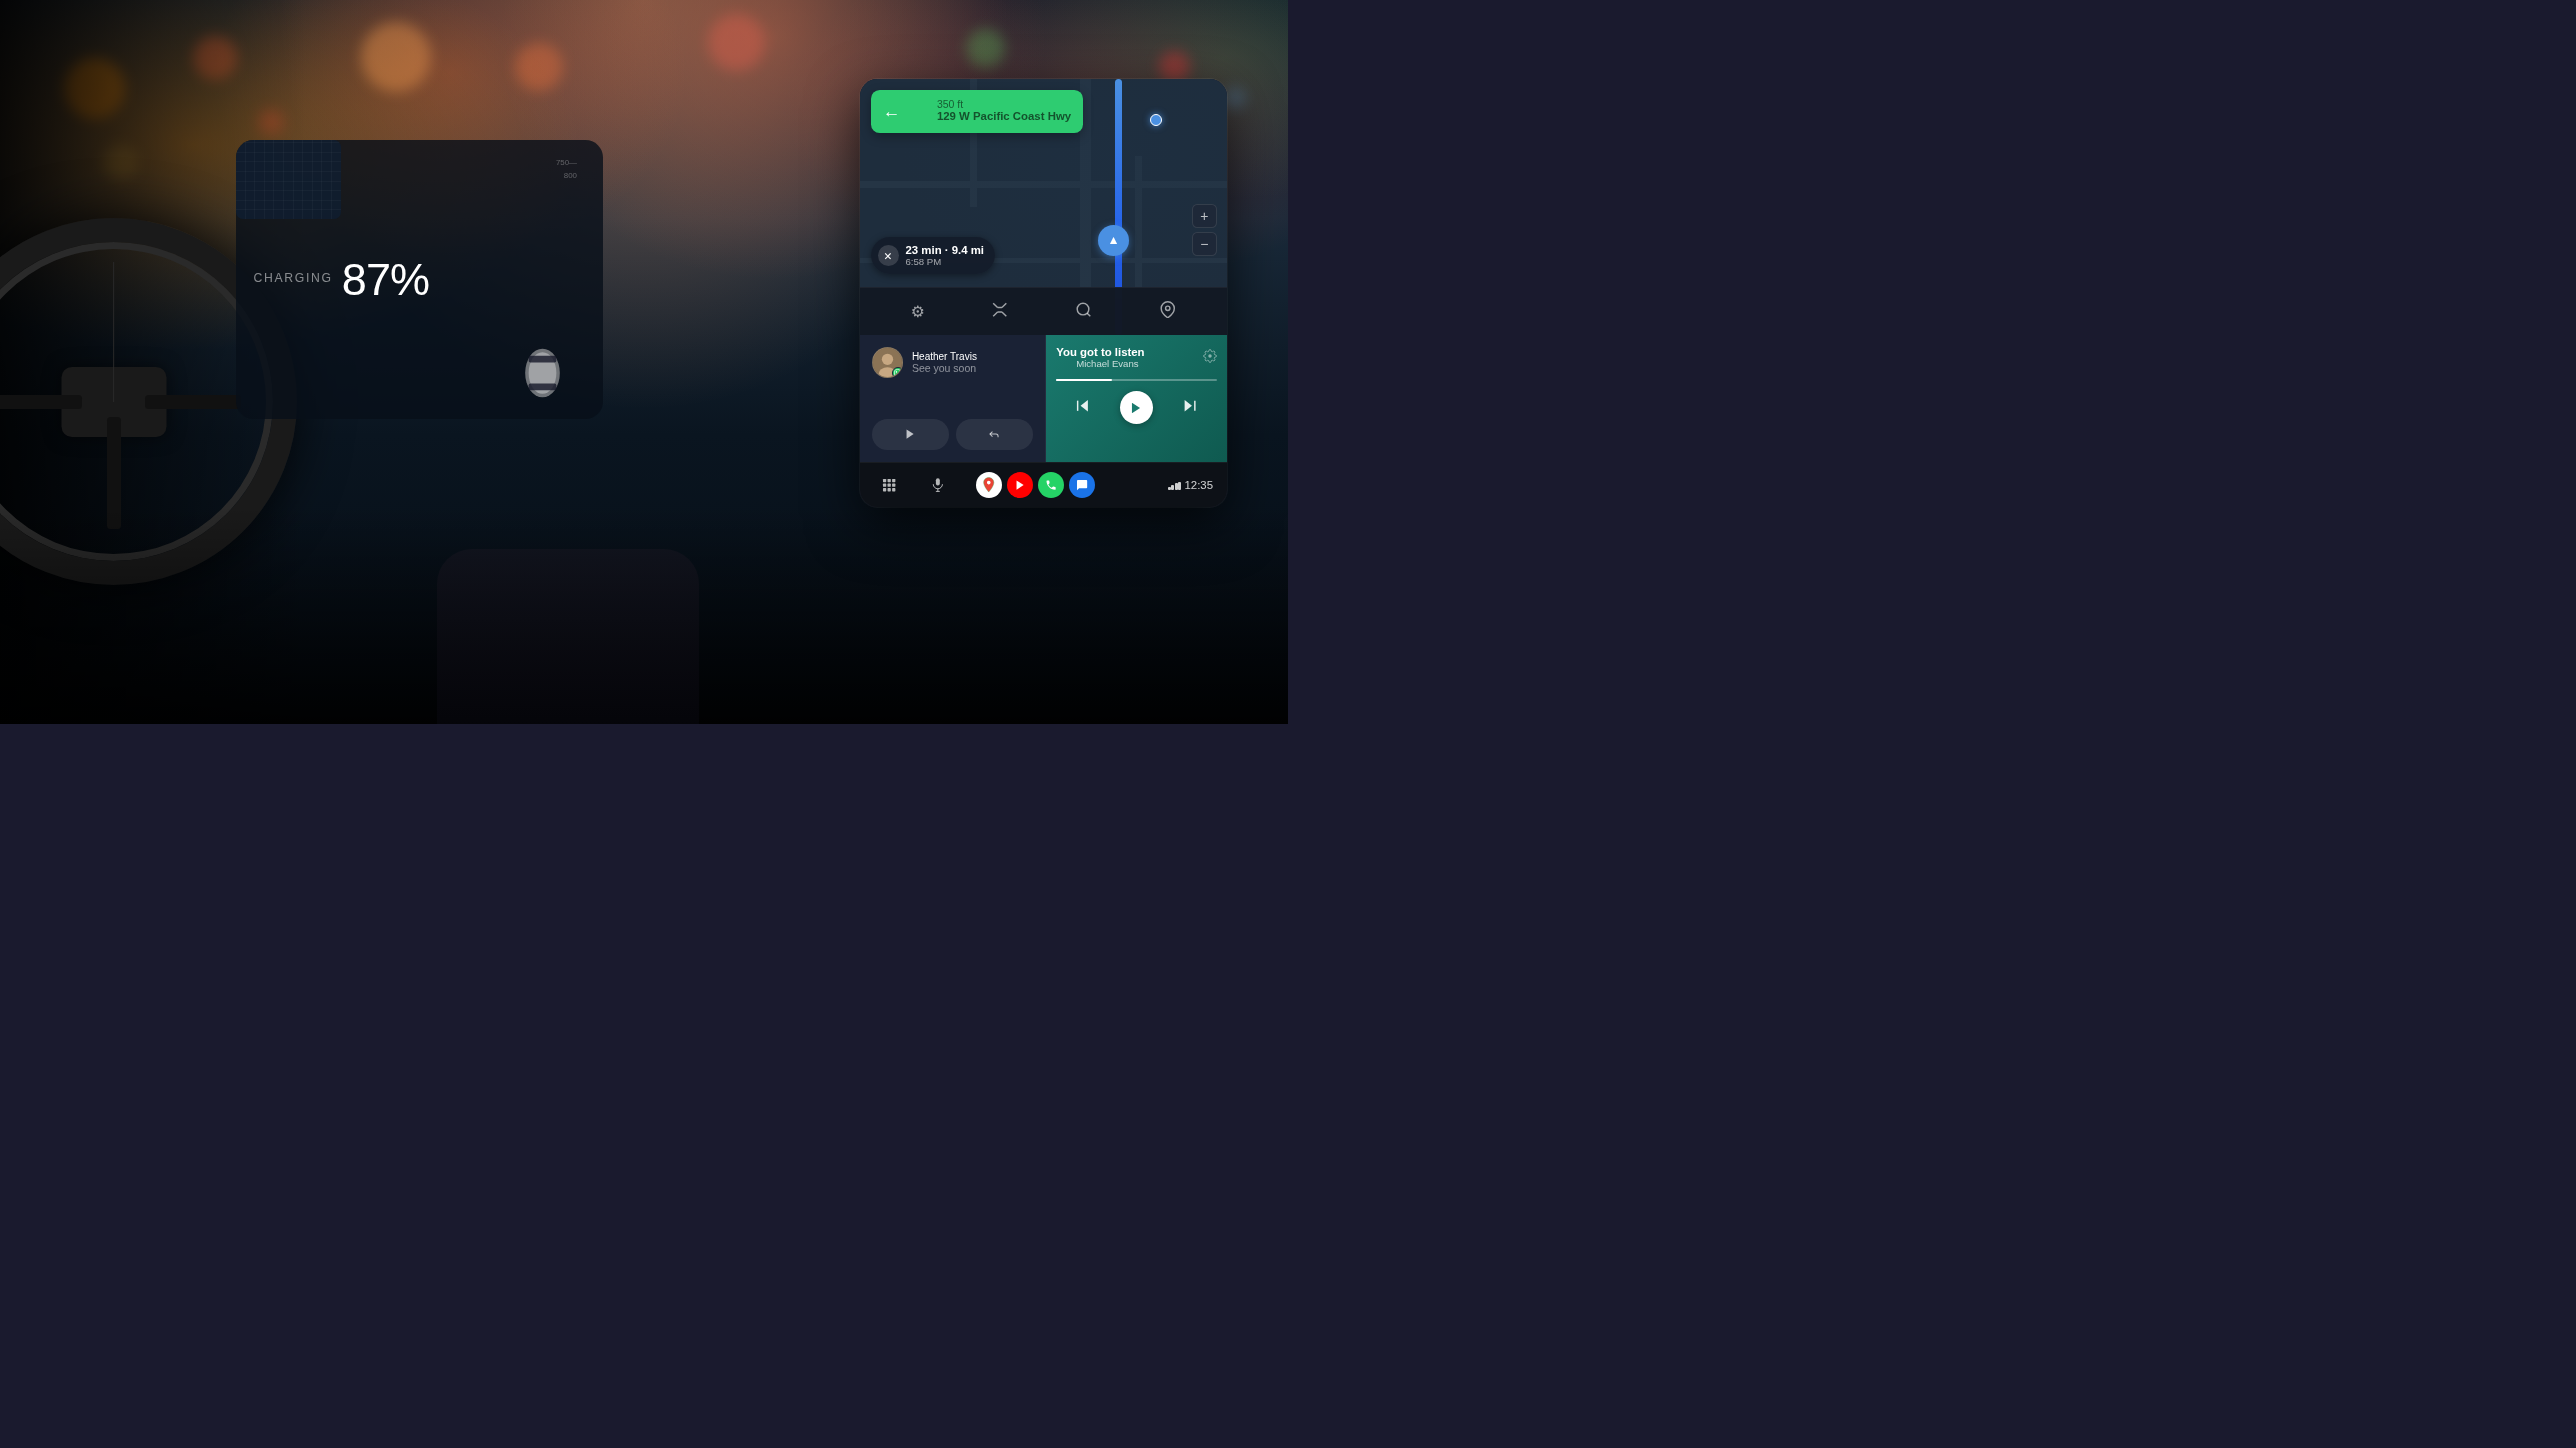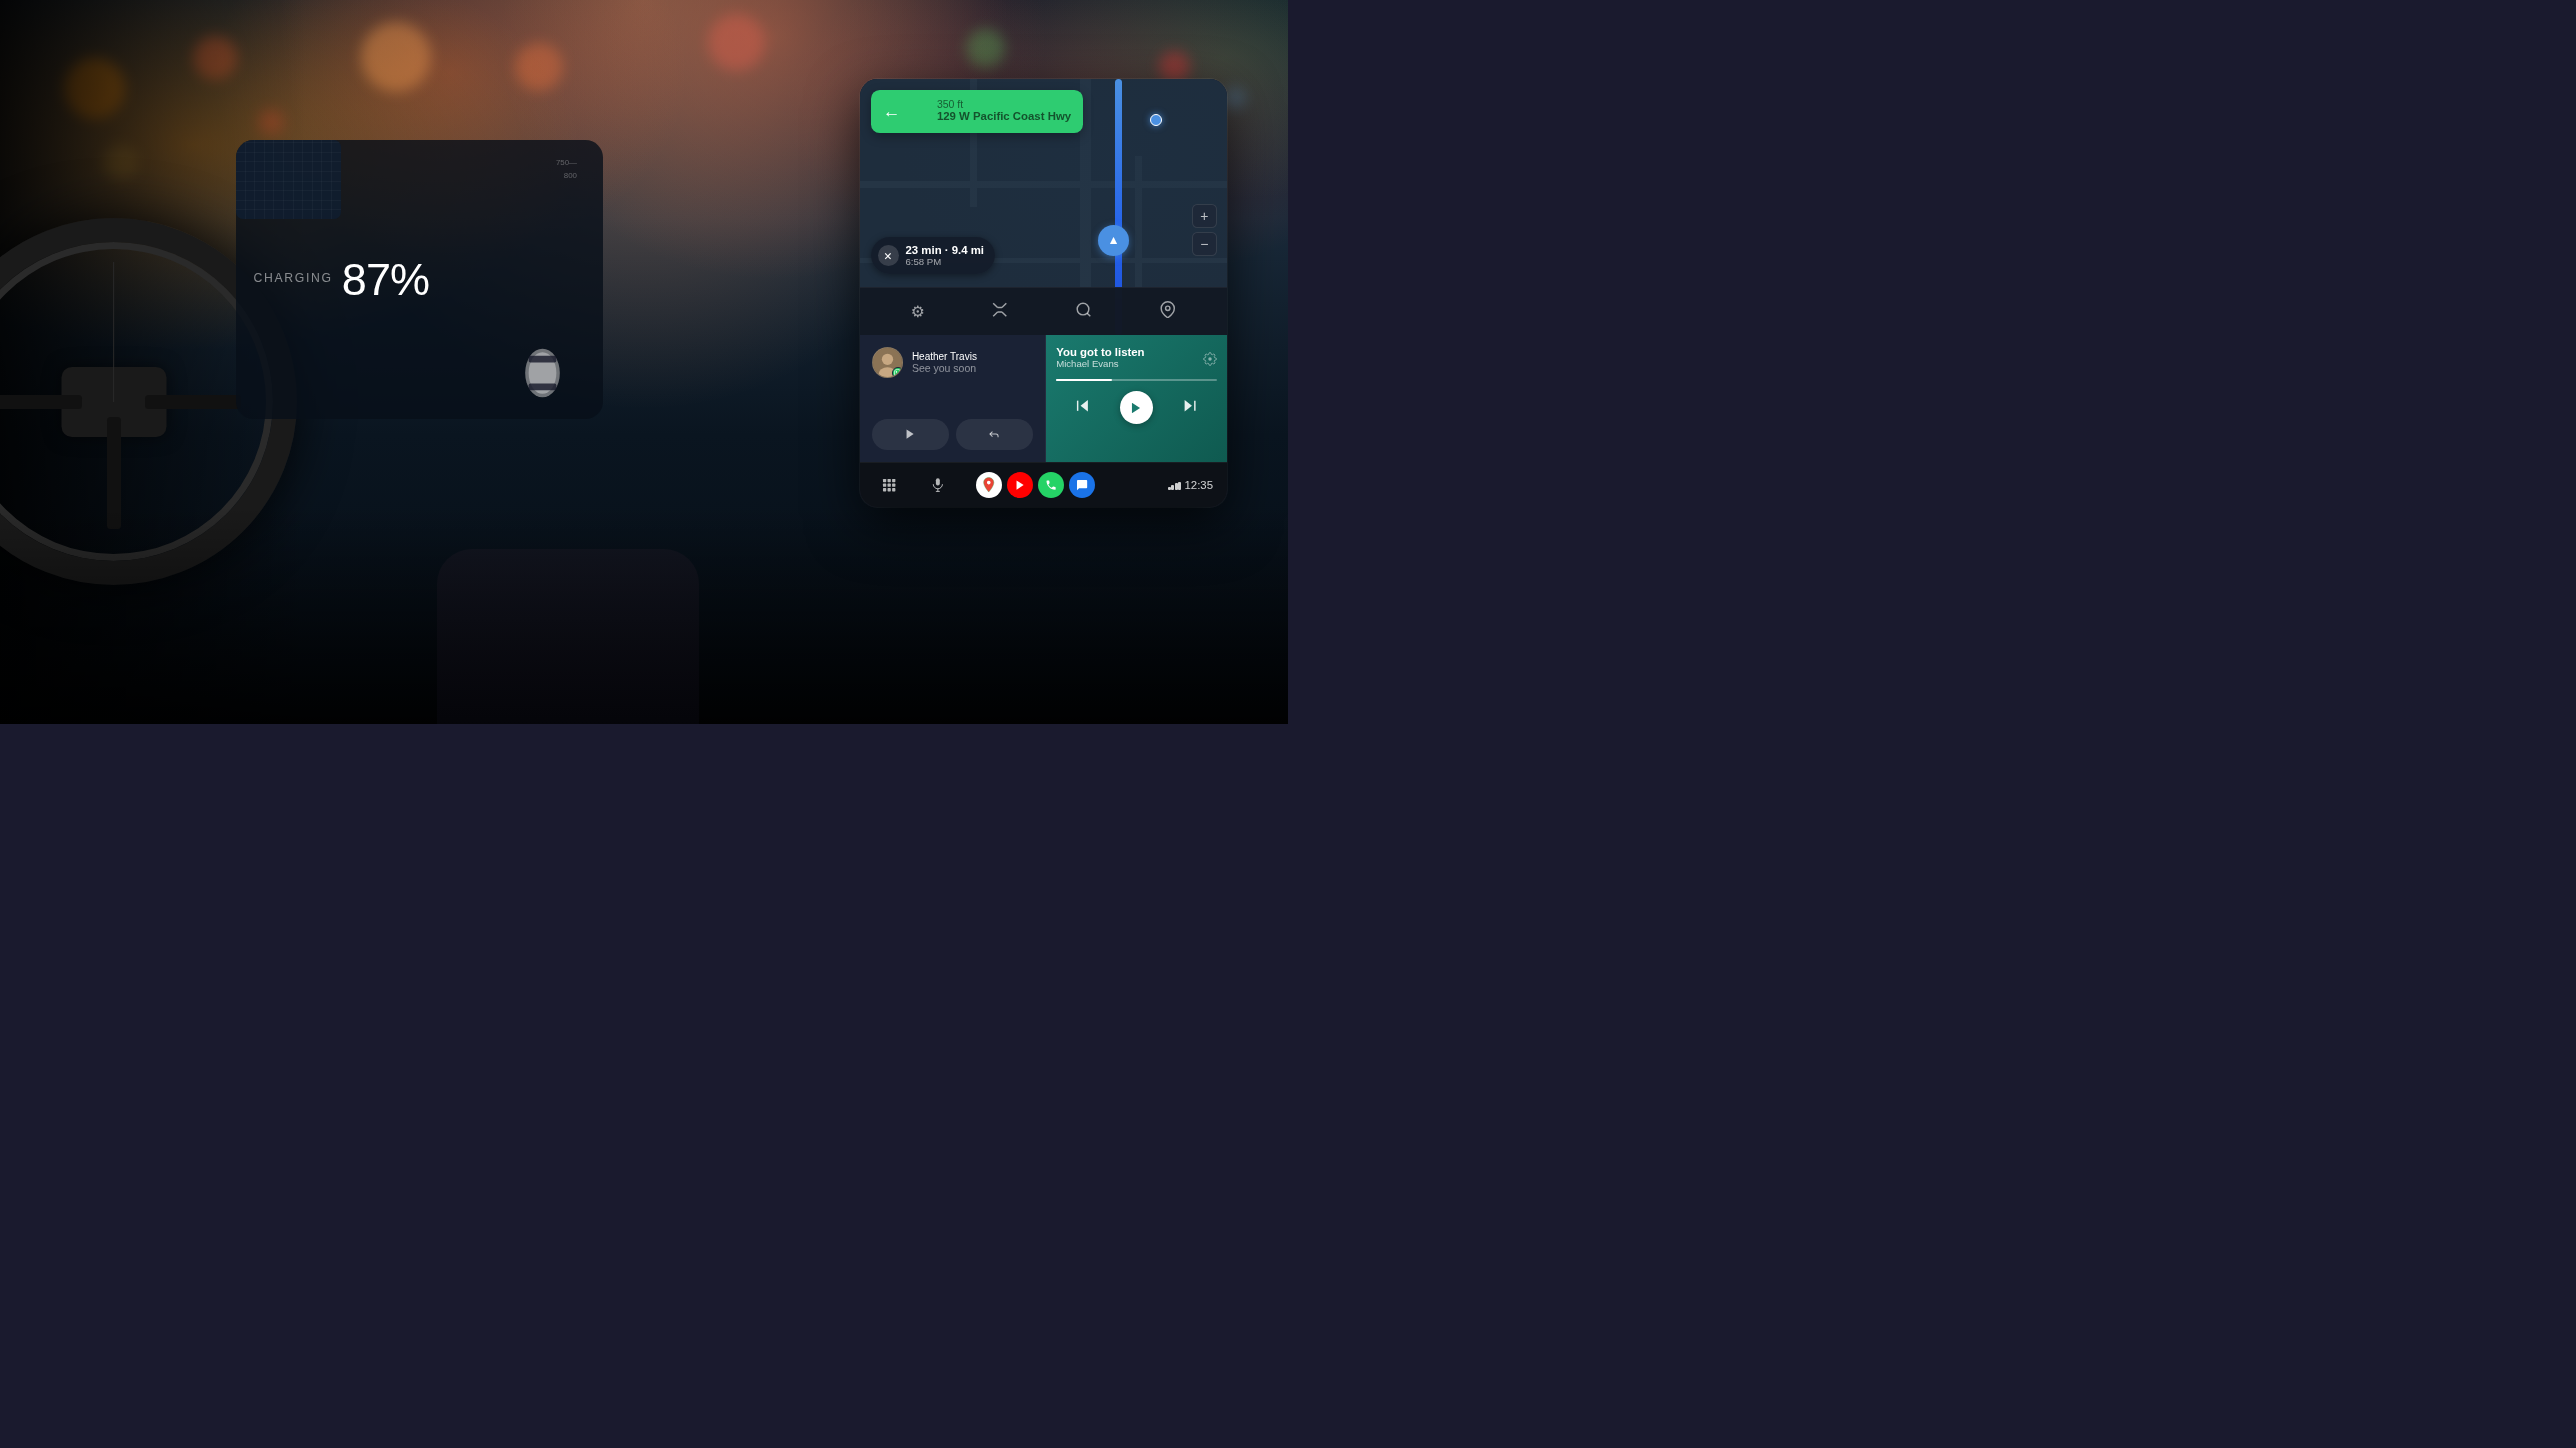--- a/index.html
+++ b/index.html
@@ -390,33 +390,34 @@
       background: linear-gradient(135deg, #1a7a6e 0%, #0f5a50 100%);
       padding: 10.5px;
       display: flex;
       flex-direction: column;
       position: relative;
     }
 
     .music-header {
       display: flex;
       justify-content: space-between;
-      align-items: flex-end;
+      align-items: center;
       margin-bottom: 3.5px;
     }
 
     .song-title {
       color: white;
       font-size: 11.4px;
       font-weight: 600;
     }
 
     .artist-name {
       color: rgba(255,255,255,0.75);
       font-size: 9.6px;
+      margin-left: 20px;
     }
 
     
     .progress-bar {
       height: 1.7px;
       background: rgba(255,255,255,0.3);
       border-radius: 0.9px;
       margin: 7px 0;
       position: relative;
     }

